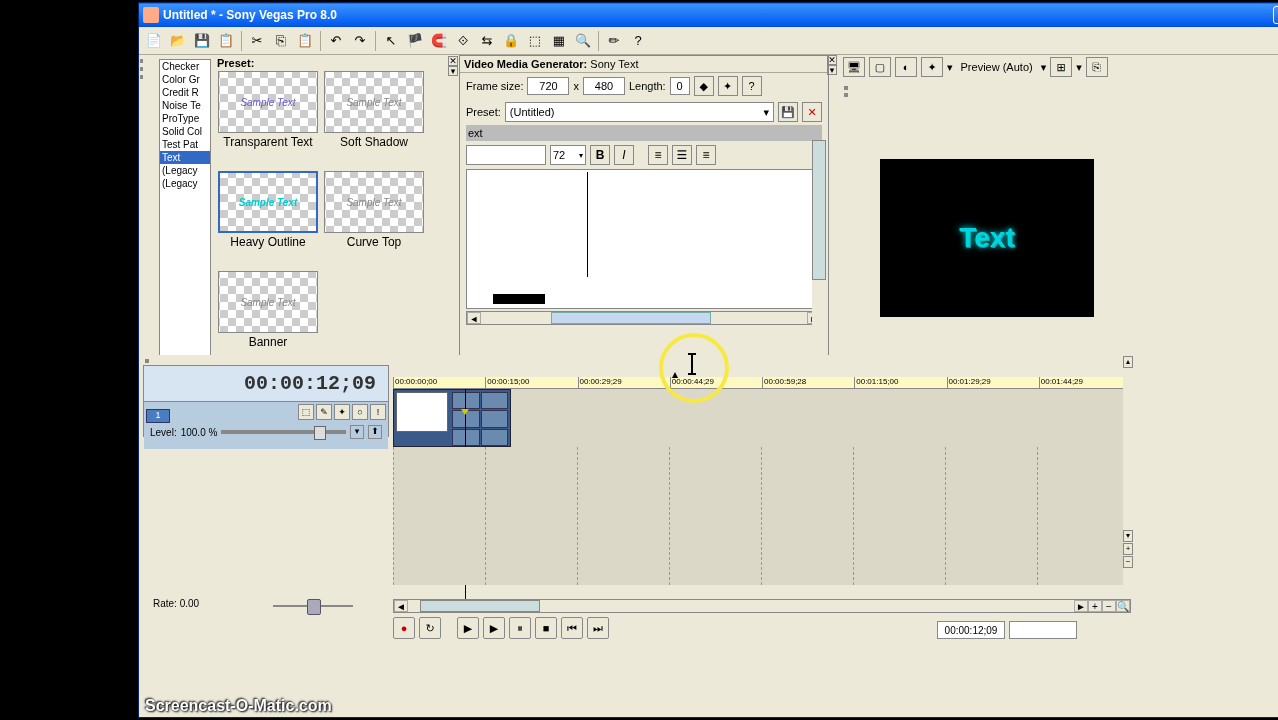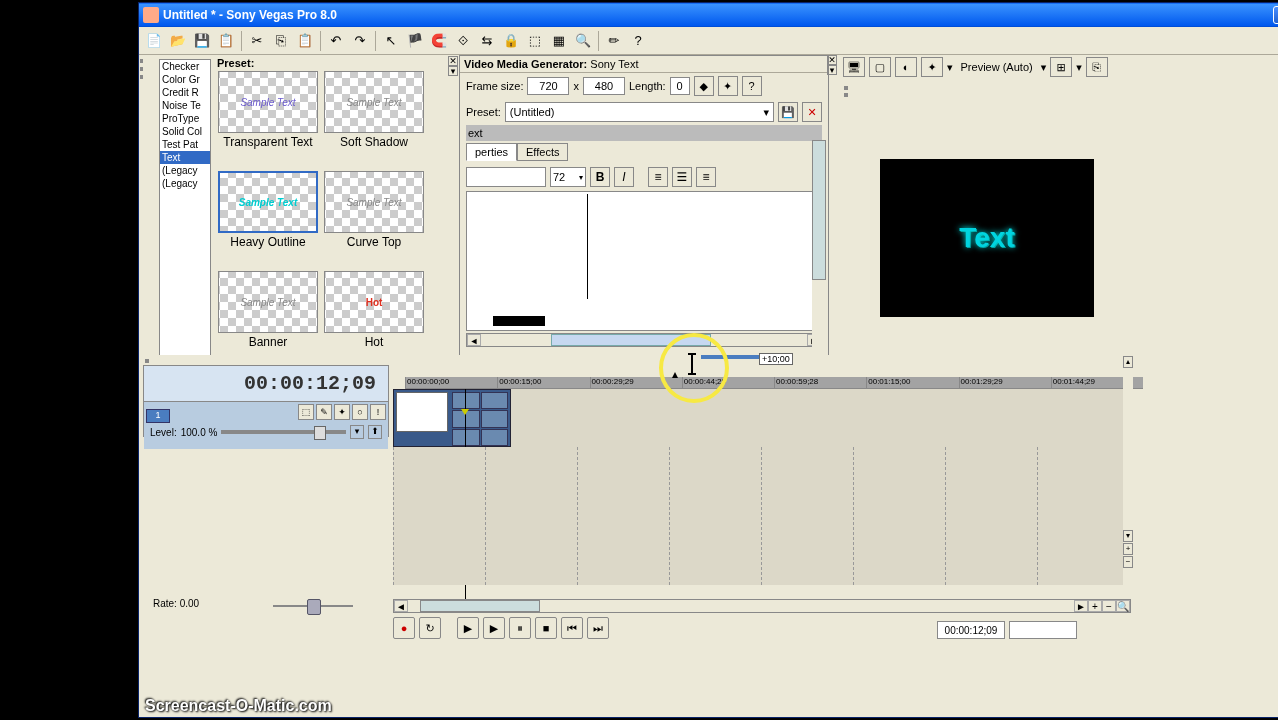--- a/index.html
+++ b/index.html
@@ -92,21 +92,21 @@
 .tl-track-num { display: inline-block; width: 24px; height: 14px; background: #4a7dc0; color: #fff; font-size: 9px; text-align: center; border: 1px solid #336; }
 .tl-track-icons { display: inline-flex; gap: 2px; float: right; }
 .tl-track-icons span { width: 16px; height: 16px; border: 1px solid #888; background: #ece9d8; font-size: 9px; display: flex; align-items: center; justify-content: center; cursor: pointer; }
 .tl-level { font-size: 10px; padding: 2px 4px; display: flex; align-items: center; gap: 4px; justify-content: space-between; }
 .tl-level-slider { flex: 1; height: 4px; background: #888; position: relative; }
 .tl-level-slider::after { content:''; position:absolute; right: 20px; top: -4px; width: 10px; height: 12px; background: #ddd; border: 1px solid #666; }
 .tl-ruler { position: absolute; left: 250px; top: 0; width: 738px; height: 92px; }
 .tl-loop-region { position: absolute; top: 0; left: 0; width: 740px; height: 10px; }
 .tl-loop-bar { position: absolute; left: 308px; top: 0; width: 58px; height: 4px; background: #4a7dc0; }
 .tl-loop-label { position: absolute; left: 366px; top: -2px; font-size: 9px; border: 1px solid #666; background: #fff; padding: 0 2px; }
-.tl-ticks { position: absolute; top: 22px; left: 12px; width: 100%; height: 12px; background: #a3a3a3; border-bottom: 1px solid #888; font-size: 8px; display: flex; }
+.tl-ticks { position: absolute; top: 22px; left: 0; width: 100%; height: 12px; background: #fef9c3; border-bottom: 1px solid #888; font-size: 8px; display: flex; }
 .tl-tick { flex: 1; border-left: 1px solid #888; padding-left: 1px; white-space: nowrap; overflow: hidden; }
 .tl-tracks { position: absolute; top: 34px; left: 0; width: 738px; height: 58px; background: #dcd8c8; }
 .tl-clip { position: absolute; left: 0; top: 0; width: 118px; height: 58px; background: #3a5a8a; border: 1px solid #223; }
 .tl-clip-inner { position: absolute; right: 2px; top: 2px; width: 56px; height: 54px; display: grid; grid-template: repeat(3,1fr)/repeat(2,1fr); gap: 1px; }
 .tl-clip-inner span { background: #6a8ab0; border: 1px solid #335; }
 .tl-clip-thumb { position: absolute; left: 2px; top: 2px; width: 52px; height: 40px; background: #fff; border: 1px solid #666; }
 .tl-playhead { position: absolute; left: 72px; top: 0; width: 1px; height: 220px; background: #000; }
 .tl-playhead::before { content:''; position: absolute; top: 20px; left: -4px; width: 0; height: 0; border-left: 4px solid transparent; border-right: 4px solid transparent; border-top: 6px solid #cc0; }
 .tl-lower { position: absolute; top: 92px; left: 250px; width: 738px; height: 138px; background: #dcd8c8; }
 .tl-grid-line { position: absolute; top: 0; bottom: 0; width: 1px; border-left: 1px dashed #999; }
@@ -208,24 +208,20 @@
               <div class="preset-name">Heavy Outline</div>
             </div>
           <div class="preset-item" style="left:106px;top:100px">
               <div class="preset-thumb" style="color:#888">Sample Text</div>
               <div class="preset-name">Curve Top</div>
             </div>
           <div class="preset-item" style="left:0;top:200px">
               <div class="preset-thumb" style="color:#888">Sample Text</div>
               <div class="preset-name">Banner</div>
             </div>
-          <div class="preset-item" style="left:106px;top:200px">
-              <div class="preset-thumb" style="color:#e03020;font-weight:bold;font-style:normal">Hot</div>
-              <div class="preset-name">Hot</div>
-            </div>
         </div>
         <div class="preset-vscroll"></div>
       </div>
       <div class="gen-nav">
         <button>◄</button>
         <button>►</button>
       </div>
     </div>
     <div class="gen-tabs">
       <div class="gen-tab">Transitions</div>
@@ -260,24 +256,20 @@
       <div class="vmg-row">
         <span>Preset:</span>
         <div class="vmg-preset-combo">
           <span>(Untitled)</span>
             <span>▾</span>
         </div>
         <div class="vmg-icon-btn">💾</div>
         <div class="vmg-icon-btn" style="color:#c00">✕</div>
       </div>
       <div class="vmg-tabs-bar">ext</div>
-      <div class="vmg-subtabs">
-        <div class="vmg-subtab active">perties</div>
-        <div class="vmg-subtab">Effects</div>
-      </div>
       <div class="vmg-format-row">
         <div class="font-combo"></div>
         <div class="size-combo">
             <span>72</span>
             <span style="font-size:8px">▾</span>
           </div>
         <div class="fmt-btn" style="font-weight:bold">B</div>
         <div class="fmt-btn" style="font-style:italic">I</div>
         <div style="width:6px"></div>
         <div class="fmt-btn">≡</div>
@@ -355,24 +347,20 @@
         <div class="tl-level">
           <span>Level:</span>
           <span>100.0 %</span>
           <div class="tl-level-slider"></div>
           <span style="width:14px;height:14px;border:1px solid #888;font-size:9px;text-align:center">▾</span>
           <span style="width:14px;height:14px;border:1px solid #888;font-size:9px;text-align:center">⬆</span>
         </div>
       </div>
     </div>
     <div class="tl-ruler">
-      <div class="tl-loop-region">
-        <div class="tl-loop-bar"></div>
-        <div class="tl-loop-label">+10;00</div>
-      </div>
       <div class="tl-ticks">
         <div class="tl-tick">00:00:00;00</div>
         <div class="tl-tick">00:00:15;00</div>
         <div class="tl-tick">00:00:29;29</div>
         <div class="tl-tick">00:00:44;29</div>
         <div class="tl-tick">00:00:59;28</div>
         <div class="tl-tick">00:01:15;00</div>
         <div class="tl-tick">00:01:29;29</div>
         <div class="tl-tick">00:01:44;29</div>
       </div>

